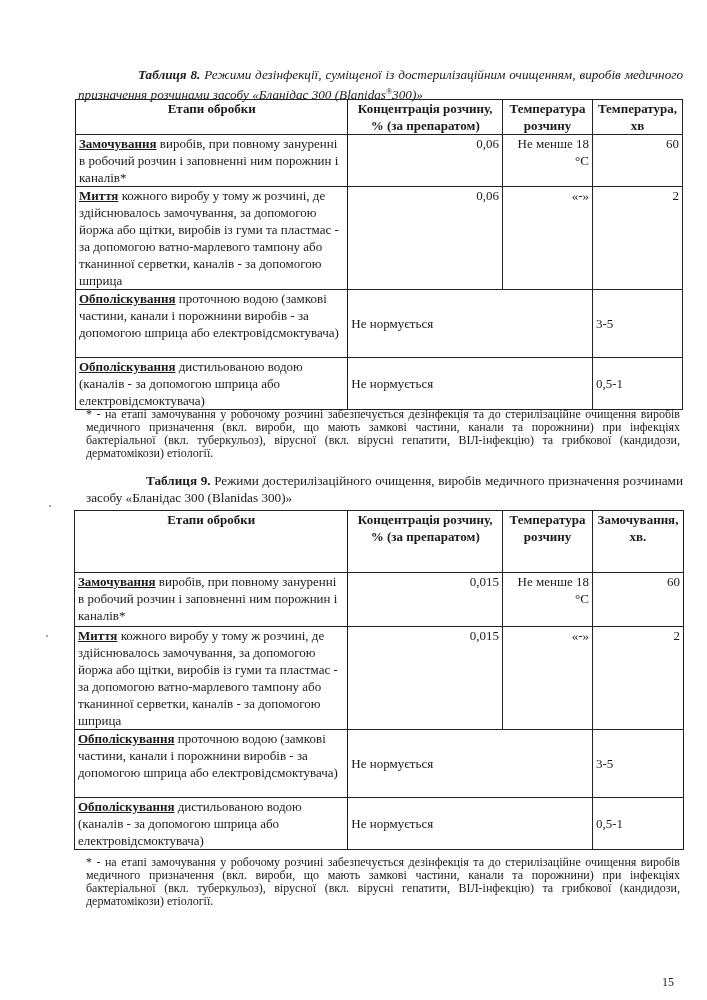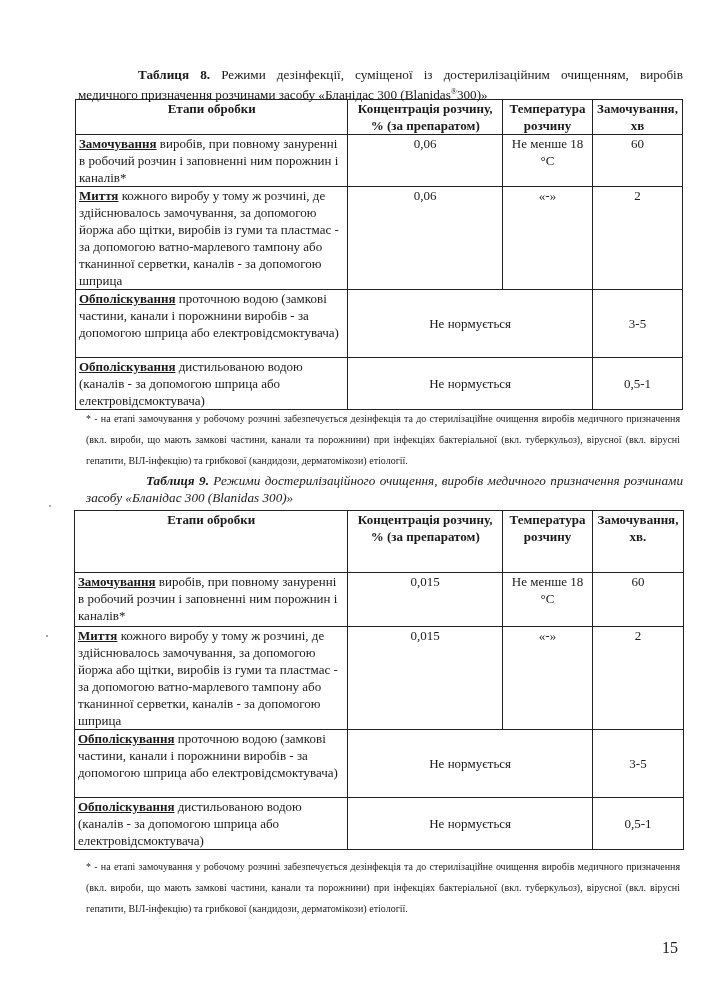--- a/index.html
+++ b/index.html
@@ -4,47 +4,47 @@
 <style>
   html, body { margin: 0; padding: 0; background: #ffffff; }
   body { width: 707px; height: 1000px; position: relative; overflow: hidden;
          font-family: "Liberation Serif", "DejaVu Serif", serif; color: #1a1a1a; }
   .caption { position: absolute; font-size: 13.2px; line-height: 17px; text-align: justify; }
   .caption b { font-weight: bold; }
   .caption .indent { display: inline-block; width: 60px; }
   table { position: absolute; border-collapse: collapse; font-size: 13px; line-height: 17px; }
   td, th { border: 1.3px solid #222; vertical-align: top; padding: 0 3px; }
   th { font-weight: bold; text-align: center; }
-  td.c { text-align: center; }
-  td.m { vertical-align: middle; text-align: center; }
+  td.c { text-align: right; }
+  td.m { vertical-align: middle; text-align: left; }
   td .b { font-weight: bold; text-decoration: underline; }
-  .note { position: absolute; font-size: 10px; line-height: 21px; text-align: justify; }
-  .pagenum { position: absolute; font-size: 16px; }
+  .note { position: absolute; font-size: 12px; line-height: 13px; text-align: justify; }
+  .pagenum { position: absolute; font-size: 12px; margin-top: 36px; }
   .dot { position: absolute; width: 2px; height: 2px; background: #888; border-radius: 1px; }
 </style>
 </head>
 <body>
 
-<div class="caption" style="left:78px; top:66px; width:605px;">
+<div class="caption" style="left:78px; top:66px; width:605px;font-style:italic;">
   <span class="indent"></span><b>Таблиця 8.</b><span> Режими дезінфекції, суміщеної із достерилізаційним очищенням, виробів медичного призначення розчинами засобу «Бланідас 300 (Blanidas</span><sup style="font-size:8px;">®</sup><span>300)»</span>
 </div>
 
 <table style="left:75px; top:99px; width:608px;">
   <colgroup>
       <col style="width:273px">
       <col style="width:155px">
       <col style="width:90px">
       <col style="width:90px">
     </colgroup>
   <tbody>
       <tr>
     <th>Етапи обробки</th>
     <th>Концентрація розчину, % (за препаратом)</th>
     <th>Температура розчину</th>
-    <th>Замочування, хв</th>
+    <th>Температура, хв</th>
   </tr>
   <tr style="height:52px;">
     <td><span class="b">Замочування</span><span> виробів, при повному зануренні в робочий розчин і заповненні ним порожнин і каналів*</span></td>
     <td class="c">0,06</td>
     <td class="c">Не менше 18 °С</td>
     <td class="c">60</td>
   </tr>
   <tr style="height:102px;">
     <td><span class="b">Миття</span><span> кожного виробу у тому ж розчині, де здійснювалось замочування, за допомогою йоржа або щітки, виробів із гуми та пластмас - за допомогою ватно-марлевого тампону або тканинної серветки, каналів - за допомогою шприца</span></td>
     <td class="c">0,06</td>
@@ -59,21 +59,21 @@
   <tr style="height:52px;">
     <td><span class="b">Обполіскування</span><span> дистильованою водою (каналів - за допомогою шприца або електровідсмоктувача)</span></td>
     <td colspan="2" class="m">Не нормується</td>
     <td class="m">0,5-1</td>
   </tr>
 </tbody>
   </table>
 
 <div class="note" style="left:86px; top:408px; width:594px;">* - на етапі замочування у робочому розчині забезпечується дезінфекція та до стерилізаційне очищення виробів медичного призначення (вкл. вироби, що мають замкові частини, канали та порожнини) при інфекціях бактеріальної (вкл. туберкульоз), вірусної (вкл. вірусні гепатити, ВІЛ-інфекцію) та грибкової (кандидози, дерматомікози) етіології.</div>
 
-<div class="caption" style="left:86px; top:472px; width:597px;font-style:italic;">
+<div class="caption" style="left:86px; top:472px; width:597px;">
   <span class="indent"></span><b>Таблиця 9.</b><span> Режими достерилізаційного очищення, виробів медичного призначення розчинами засобу «Бланідас 300 (Blanidas 300)»</span>
 </div>
 
 <table style="left:74px; top:510px; width:610px;">
   <colgroup>
       <col style="width:274px">
       <col style="width:155px">
       <col style="width:90px">
       <col style="width:91px">
     </colgroup>

